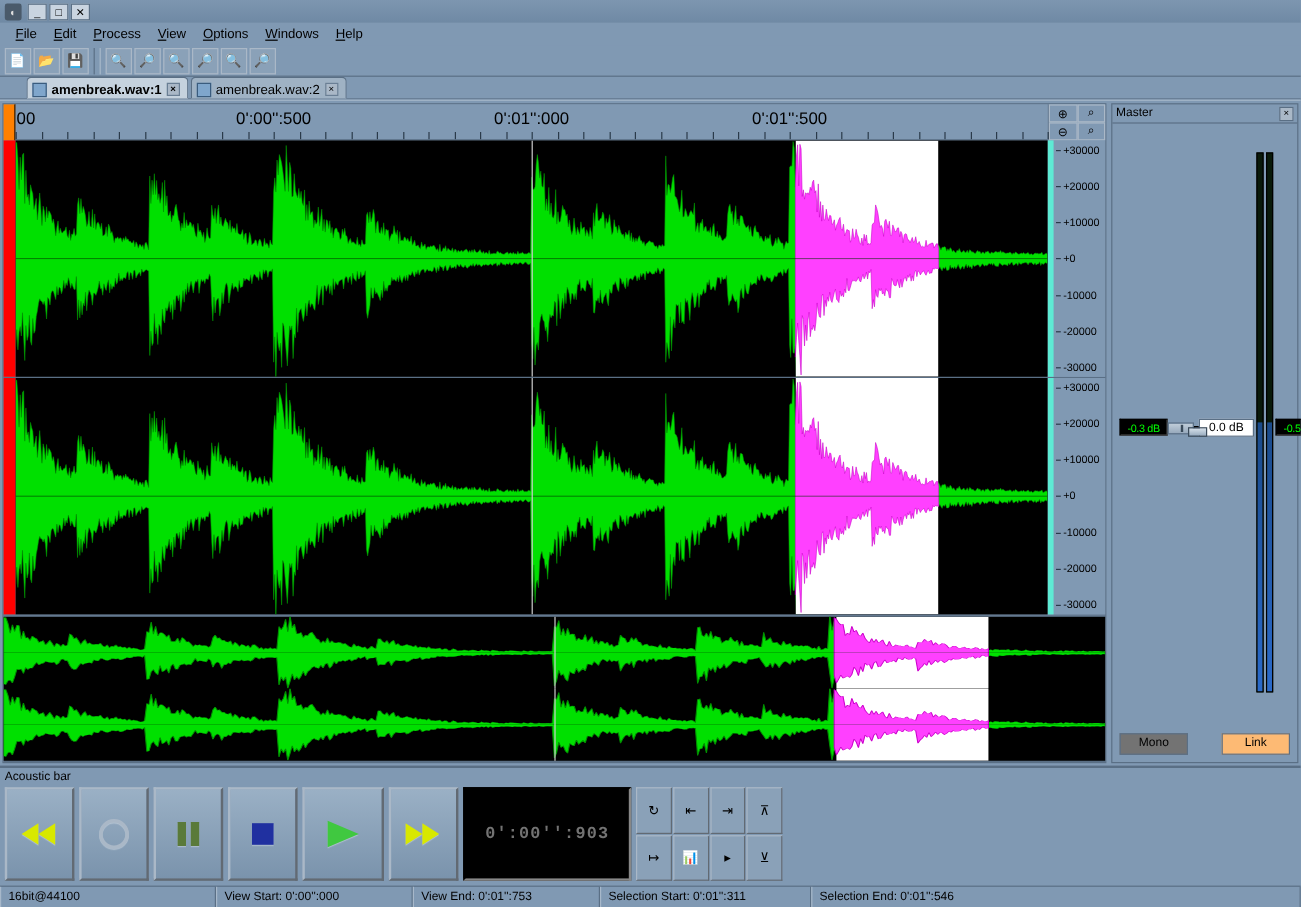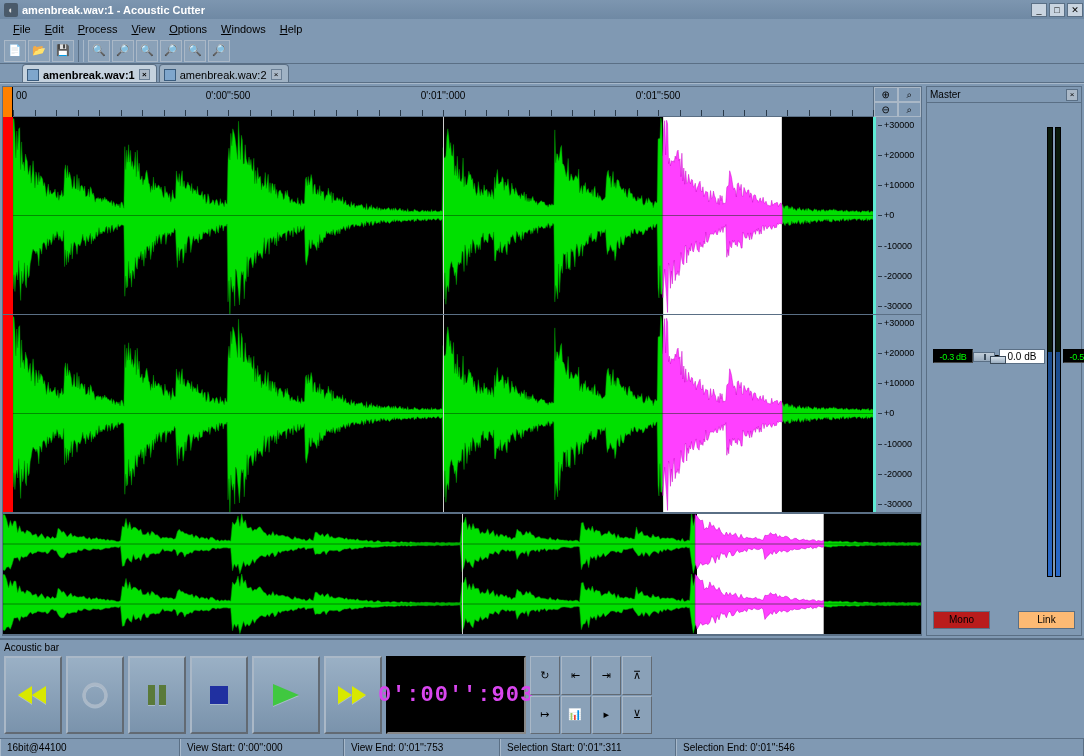--- a/index.html
+++ b/index.html
@@ -29,31 +29,31 @@
 .tab .tab-icon { width:12px;height:12px; background:#7fa6cc; border:1px solid #3a5c7e; }
 .tab .tab-close { width:11px;height:11px;border:1px solid #6a7f95;background:#aab8c7;display:flex;align-items:center;justify-content:center;font-size:8px;line-height:1;}
 
 
 .main { flex:1; display:flex; background:#8099b3; border-top:1px solid #a7b8ca; min-height:0;}
 .editor { flex:1; display:flex; flex-direction:column; border:1px solid #5a6f85; margin:2px; min-width:0;}
 
 
 .ruler-row { display:flex; height:30px; }
 .ruler-marker { width:10px; background:#ff8000; border-right:1px solid #000;}
-.ruler { flex:1; background:#8099b3; position:relative; color:#000; font-size:10px; border-bottom:1px solid #5a6f85;}
+.ruler { flex:1; background:#8099b3; position:relative; color:#000; font-size:14px; border-bottom:1px solid #5a6f85;}
 .ruler .tick-label { position:absolute; top:3px; transform:translateX(-50%); white-space:nowrap;}
 .ruler .tick-minor { position:absolute; bottom:0; height:6px; border-left:1px solid #2a3a4a;}
 .zoom-ctl { width:48px; display:grid; grid-template-columns:1fr 1fr; grid-template-rows:1fr 1fr; background:#8099b3; border-left:1px solid #5a6f85;}
 .zoom-ctl div { border:1px solid #aab8c7;display:flex;align-items:center;justify-content:center;font-size:10px;}
 
 
 .wave-block { flex:1; display:flex; border-bottom:1px solid #5a6f85;}
 .wave-edge { width:10px; background:#ff0000;}
 .wave-area { flex:1; background:#000; position:relative; overflow:hidden;}
-.wave-yaxis { width:48px; background:#8099b3; border-left:3px solid #5eead4; display:flex; flex-direction:column; justify-content:space-between; padding:3px 2px; font-size:9px; color:#000;}
+.wave-yaxis { width:48px; background:#8099b3; border-left:5px solid #5eead4; display:flex; flex-direction:column; justify-content:space-between; padding:3px 2px; font-size:9px; color:#000;}
 .wave-yaxis div { text-align:left; position:relative; padding-left:6px;}
 .wave-yaxis div::before { content:""; position:absolute; left:0; top:50%; width:4px; border-top:1px solid #2a3a4a;}
 .playhead { position:absolute; top:0; bottom:0; width:1px; background:#ccc;}
 
 
 .wf-svg { position:absolute; inset:0; width:100%; height:100%; }
 
 
 .overview-row { height:122px; display:flex; border-top:1px solid #5a6f85;border-bottom:1px solid #5a6f85;}
 .overview-area { flex:1; background:#000; position:relative; display:flex; flex-direction:column;}
@@ -69,48 +69,47 @@
 .pan-knob { width:22px; height:10px; margin-top:2px; background:linear-gradient(#c0cdd9,#97a9bc); border:1px solid #5a6f85; position:relative;}
 .pan-knob::after{content:"";position:absolute;left:50%;top:1px;bottom:1px;width:2px;background:#3a4a5a;}
 .slider-track { width:4px; flex:1; background:#5a6f85; margin:6px 0; position:relative; border:1px inset #445;}
 .slider-thumb { position:absolute; left:-6px; width:16px; height:8px; background:linear-gradient(#d5e0ea,#9aadc0); border:1px solid #3a4a5a;}
 .meter-col { width:16px; display:flex; gap:2px; align-items:flex-end; margin:20px 2px 28px;}
 .meter-bar { width:6px; height:100%; background:#0a1a0a; position:relative; border:1px solid #000;}
 .meter-fill { position:absolute; bottom:0; left:0; right:0; background:linear-gradient(#1a4a8a,#2a6aca);}
 .db-out { width:46px; height:15px; border:1px solid #5a6f85; background:#fff; text-align:center; font-size:10px; line-height:13px;}
 .master-btns { display:flex; gap:4px; padding:4px 6px 6px;}
 .mbtn { flex:1; height:18px; border:1px solid #5a6f85; text-align:center; font-size:10px; line-height:16px;}
-.mbtn.mono { background:#b91c1c;}
+.mbtn.mono { background:#737373;}
 .mbtn.link { background:#fdba74;margin-left:24px;}
 
 
 .transport { height:100px; border-top:2px solid #5a6f85; display:flex; flex-direction:column; padding:2px 4px 4px; gap:3px;}
 .transport-label { font-size:10px;}
 .file-row { display:flex;}
 .file-input { flex:1; height:18px; border:1px inset #5a6f85; background:#fff; padding:1px 4px; font-size:11px;}
 .file-drop { width:16px; height:18px; border:1px solid #5a6f85; background:#aab8c7; display:flex;align-items:center;justify-content:center;font-size:8px;}
 .transport-controls { flex:1; display:flex; gap:4px; align-items:stretch;}
 .tc-btn { width:58px; border:2px outset #aab8c7; background:linear-gradient(#9ab0c5,#7a93ac); display:flex;align-items:center;justify-content:center;}
 .tc-btn svg { filter: drop-shadow(0 1px 0 rgba(255,255,255,0.3));}
 .tc-timer { width:140px; background:#000; border:2px inset #333; display:flex; align-items:center; justify-content:center;}
-.tc-timer span { color:#d946ef; font-family:"Courier New",monospace; font-size:22px; font-weight:bold; letter-spacing:1px;}
+.tc-timer span { color:#737373; font-family:"Courier New",monospace; font-size:14px; font-weight:bold; letter-spacing:1px;}
 .tc-toolgrid { width:122px; display:grid; grid-template-columns:repeat(4,1fr); grid-template-rows:1fr 1fr; gap:1px; }
 .tc-toolgrid div { border:1px outset #aab8c7; background:#8aa1b8; display:flex;align-items:center;justify-content:center;font-size:11px;}
 
 
 .statusbar { height:18px; display:flex; border-top:1px solid #5a6f85; font-size:10px;}
 .statusbar > div { border-right:1px solid #5a6f85; border-left:1px solid #a7b8ca; padding:2px 6px; display:flex; align-items:center; height:100%;}
 .sb-ready{width:312px;} .sb-fmt{width:180px;} .sb-vs{width:164px;} .sb-ve{width:156px;} .sb-ss{width:176px;} .sb-se{flex:1;}
 </style>
 </head>
 <body>
 
 <div class="titlebar">
   <div class="app-icon">◐</div>
-  <div class="title">amenbreak.wav:1 - Acoustic Cutter</div>
   <div class="winbtns">
     <div class="winbtn">_</div>
     <div class="winbtn">□</div>
     <div class="winbtn">✕</div>
   </div>
 </div>
 
 <div class="menubar">
   <div class="menu-item"><u>F</u>ile</div>
   <div class="menu-item"><u>E</u>dit</div>

